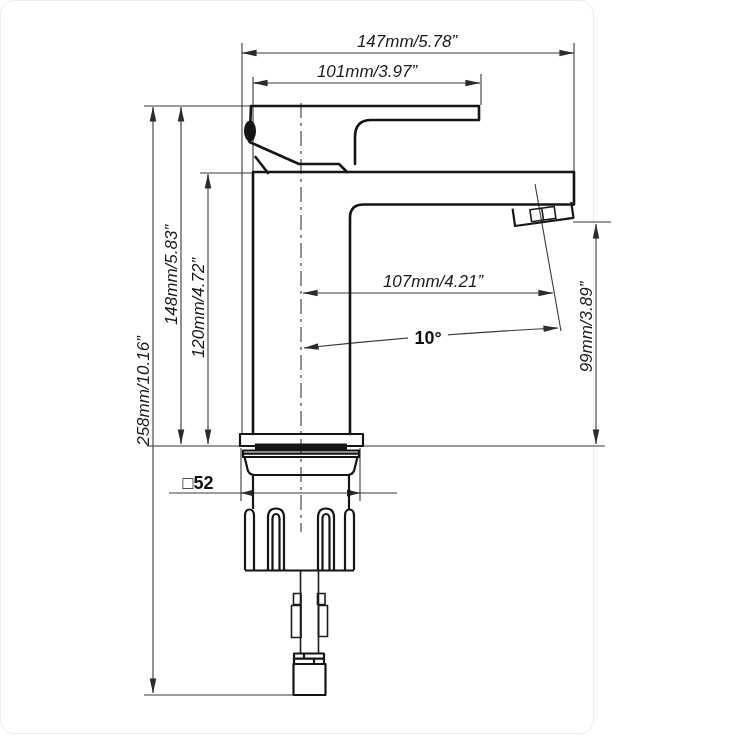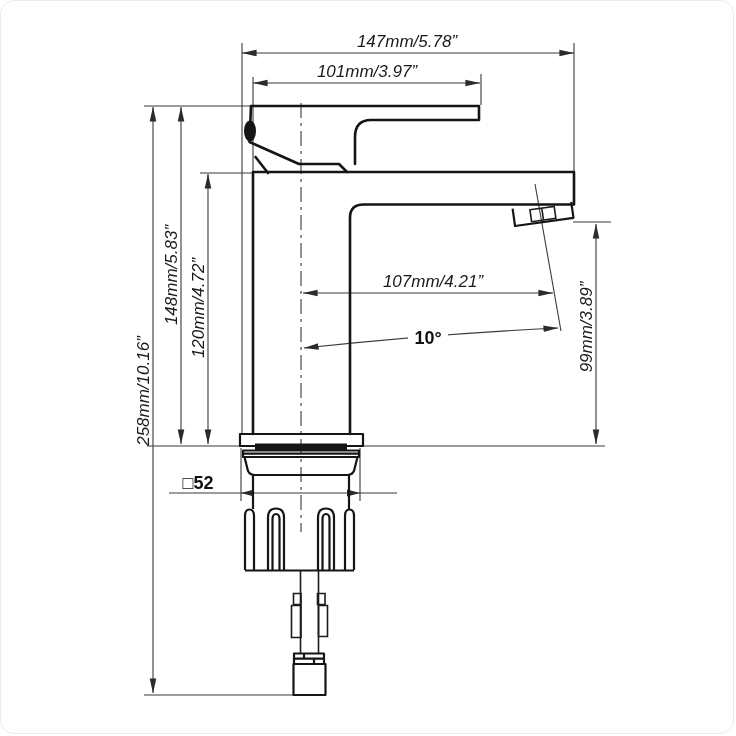--- a/index.html
+++ b/index.html
@@ -6,21 +6,21 @@
     margin: 0;
     padding: 0;
     background: #ffffff;
     width: 736px;
     height: 736px;
     overflow: hidden;
     font-family: "Liberation Sans", sans-serif;
   }
   .canvas {
     position: relative;
-    width: 734px;
+    width: 594px;
     height: 734px;
     background: #ffffff;
     border: 1px solid #ececec;
     border-radius: 14px;
     box-sizing: border-box;
   }
   svg { display: block; }
   .outline {
     stroke: #151515;
     stroke-width: 2.6;

